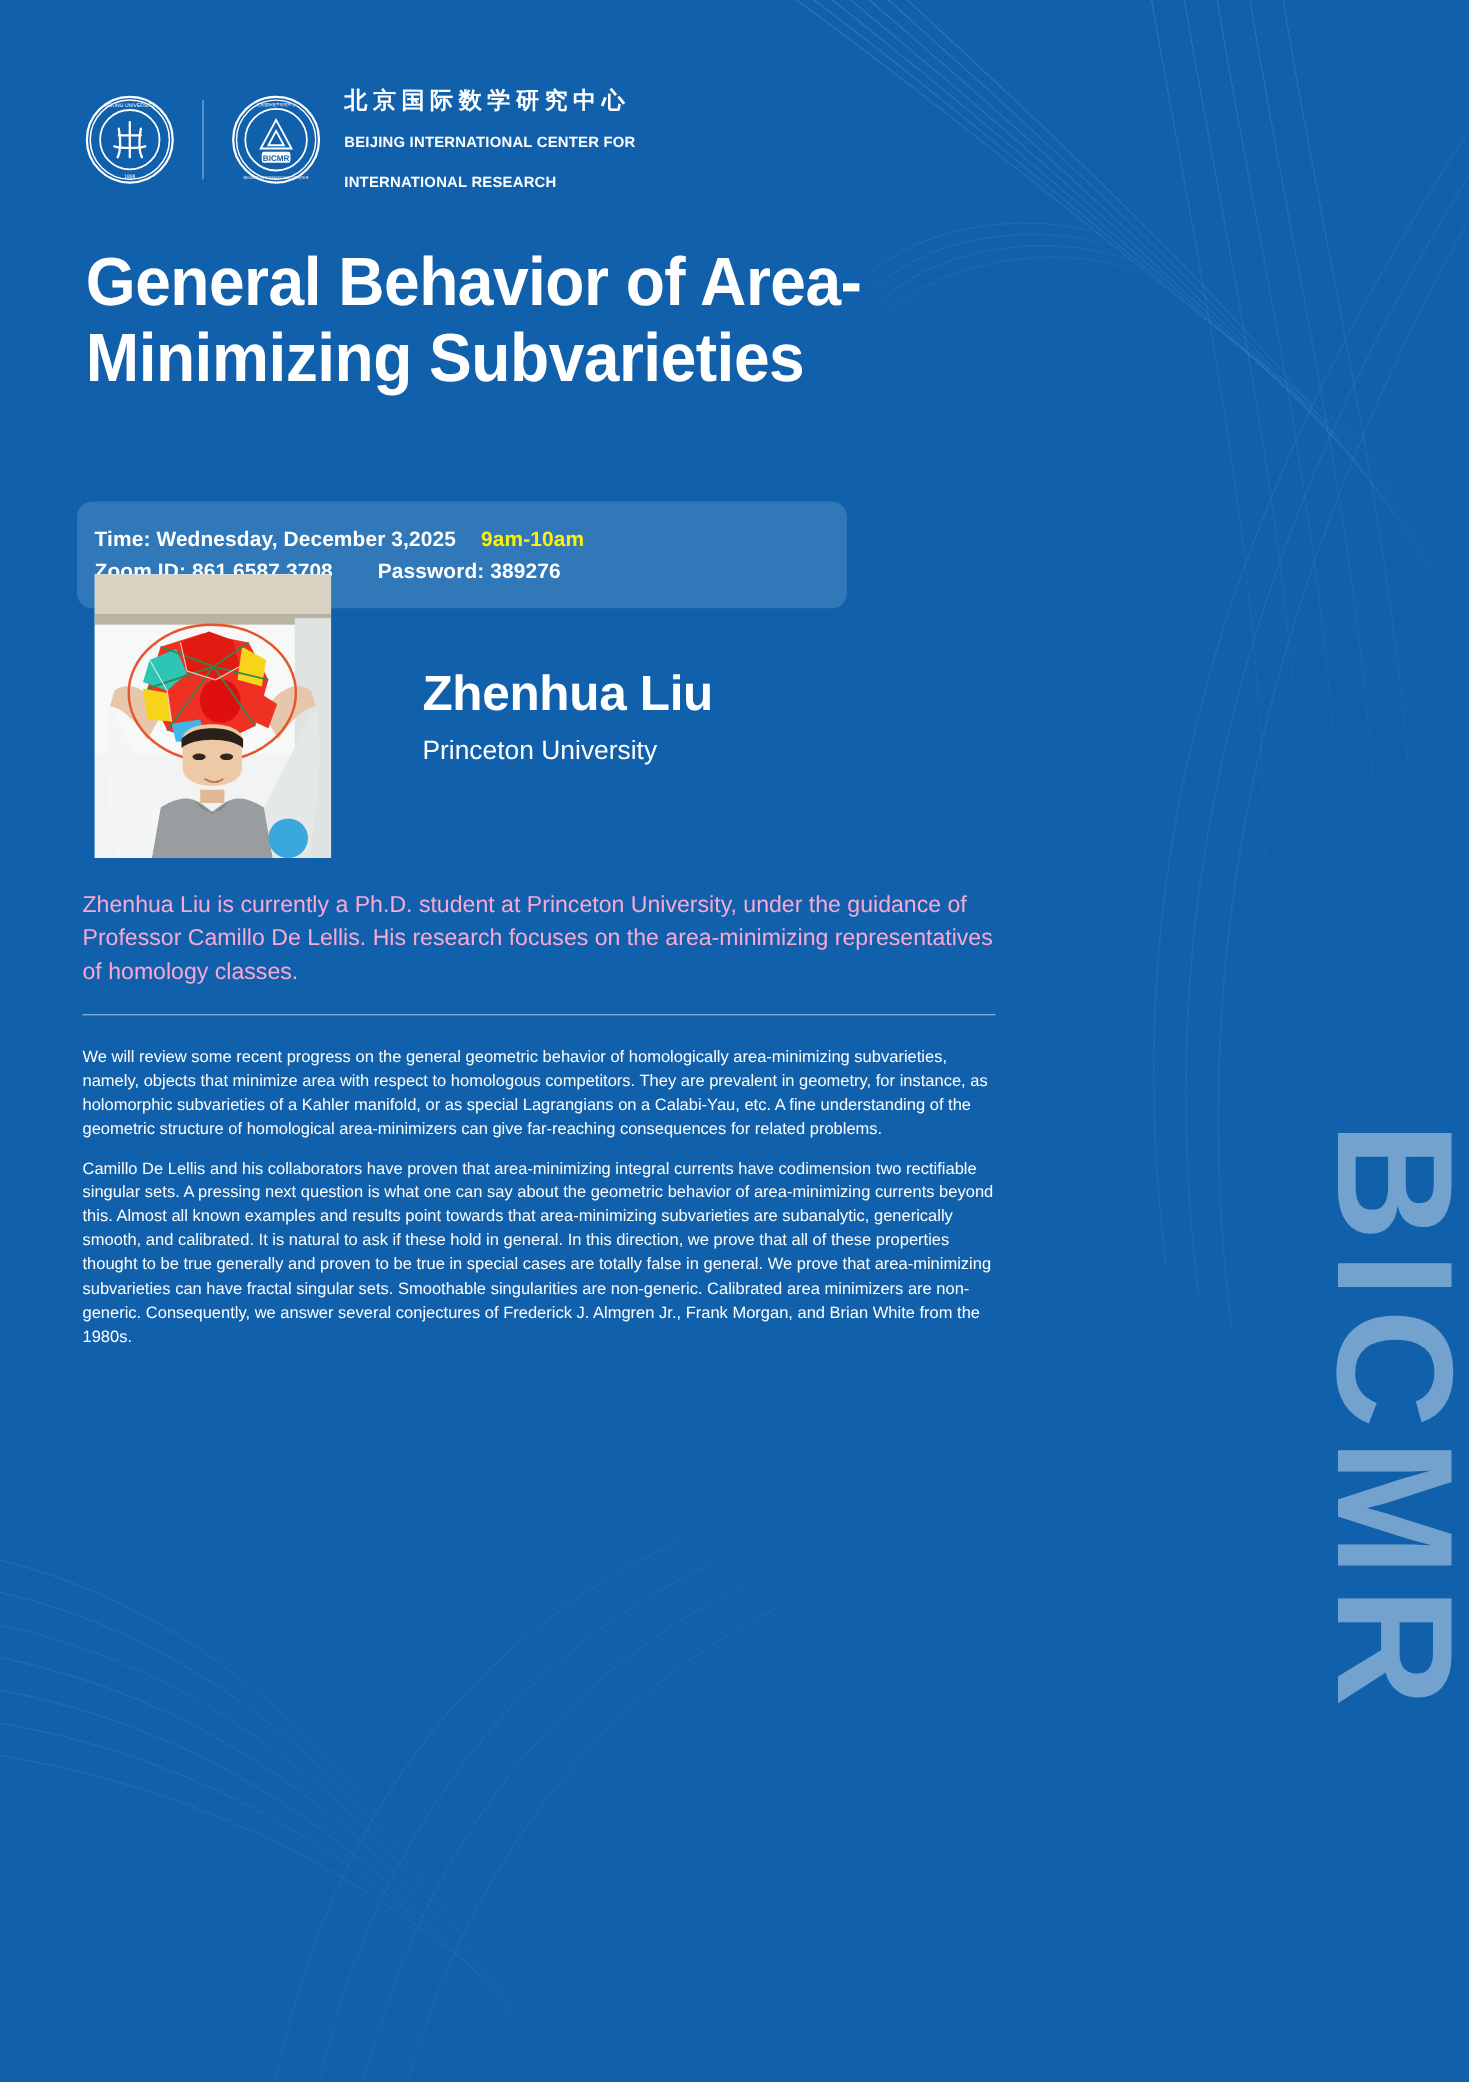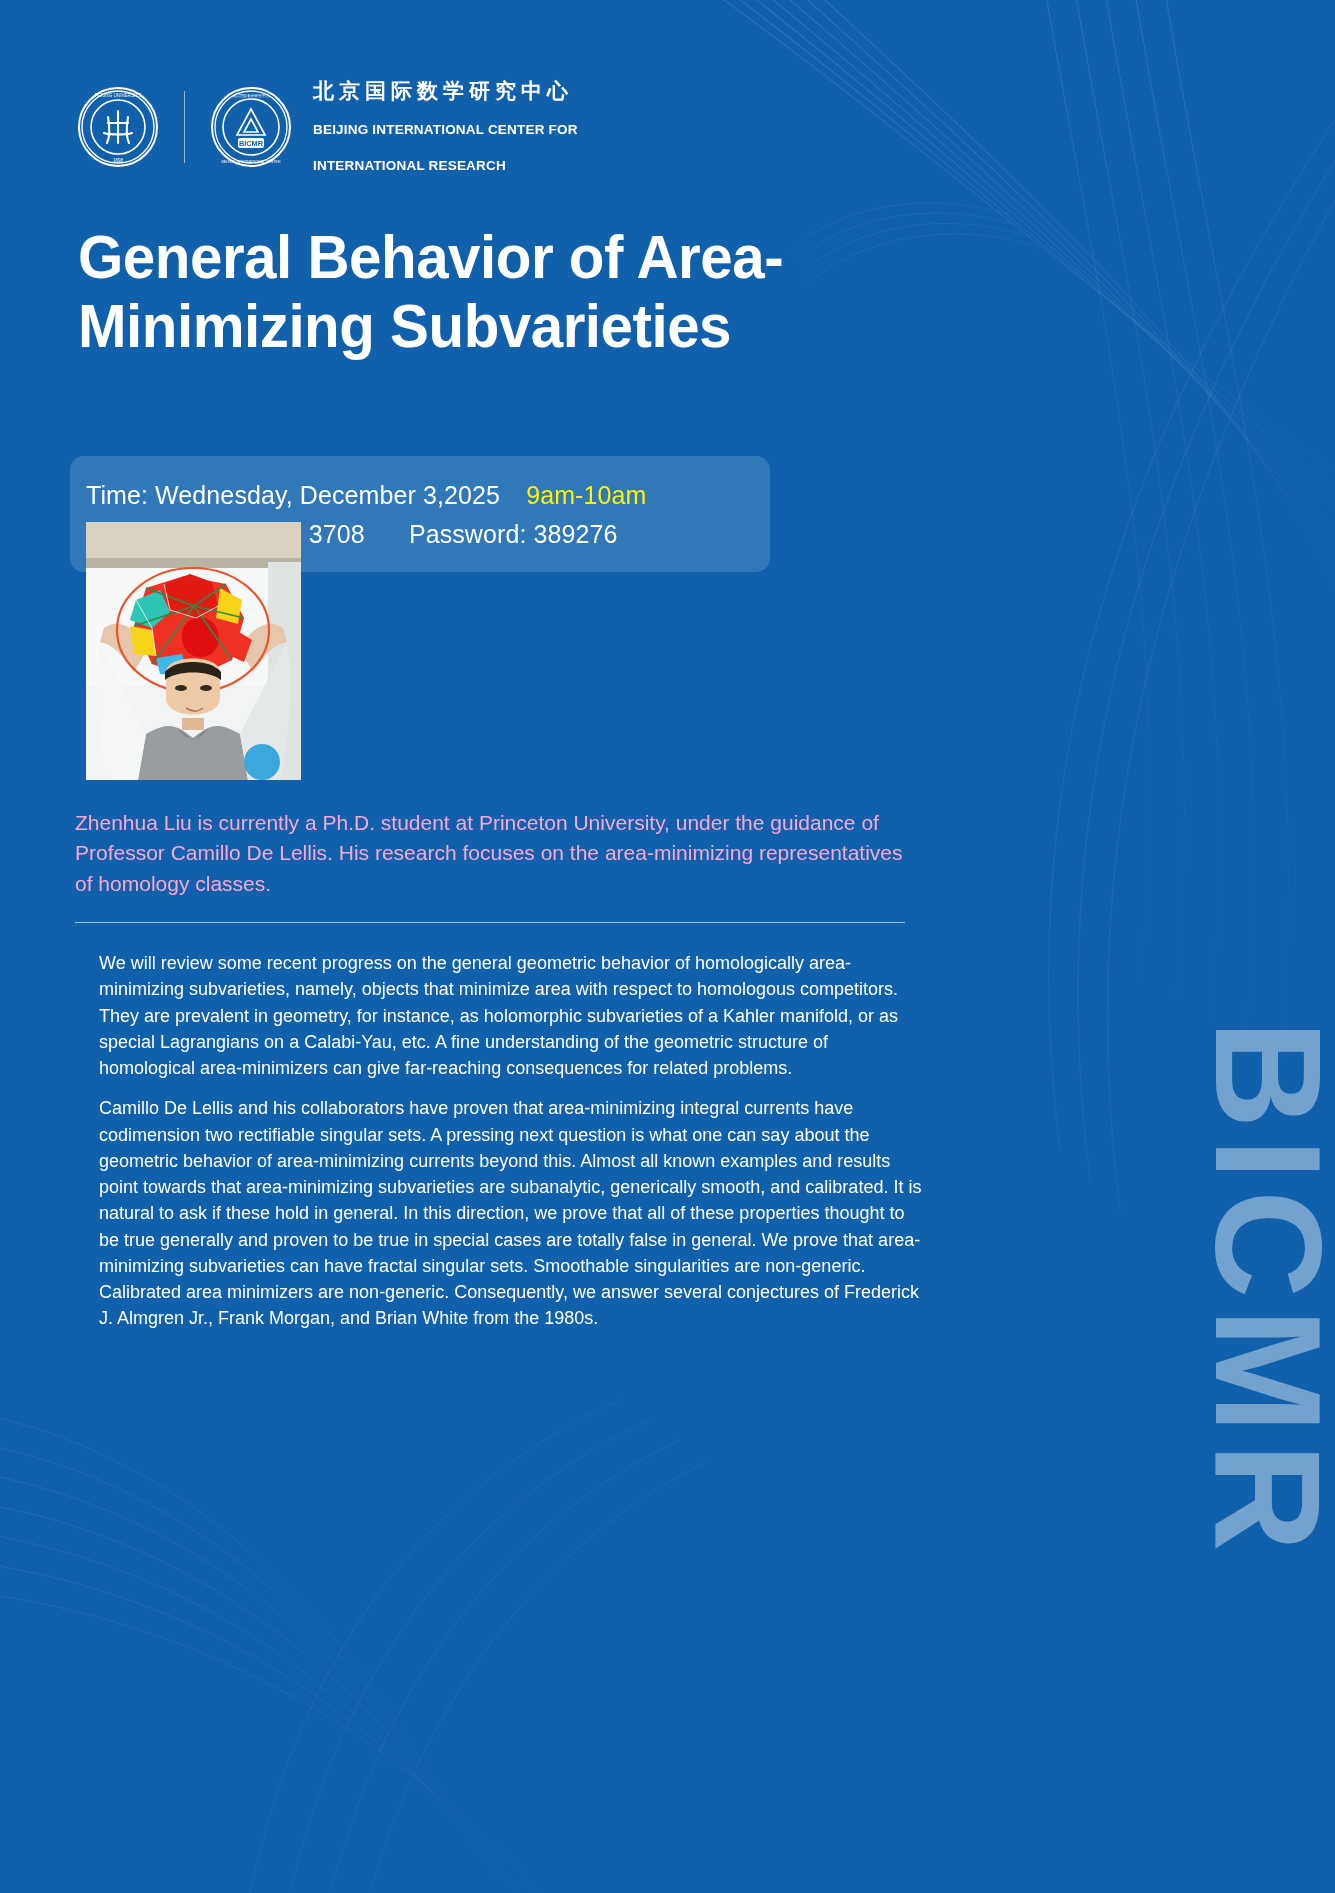--- a/index.html
+++ b/index.html
@@ -59,21 +59,21 @@
 
   
   .info-box{
     position:absolute;left:70px;top:456px;
     width:700px;box-sizing:border-box;
     background:#3178b9;
     border-radius:14px;
     padding:20px 0 18px 16px;
   }
   .info-line{
-    color:#ffffff;font-weight:400;font-size:25px;
+    color:#ffffff;font-weight:700;font-size:19px;
     line-height:1.55;white-space:nowrap;
     font-family:"Liberation Sans Narrow","Liberation Sans",sans-serif;
     letter-spacing:.1px;
   }
   .hl-time{color:#fff200;}
   .gap-sm{display:inline-block;width:12px;}
   .gap-md{display:inline-block;width:30px;}
 
   
   .photo{
@@ -102,23 +102,22 @@
     font-family:"Liberation Sans Narrow","Liberation Sans",sans-serif;
   }
   .rule{
     position:absolute;left:75px;top:922px;width:830px;height:1px;
     background:rgba(255,255,255,.6);
   }
 
   
   .abstract{
     position:absolute;left:75px;top:950px;width:830px;
-    color:#ffffff;font-size:18px;line-height:1.46;
-    font-family:"Liberation Sans Narrow","Liberation Sans",sans-serif;
-    margin-left:24px;
+    color:#ffffff;font-size:15px;line-height:1.46;
+    font-family:"Liberation Sans Narrow","Liberation Sans",sans-serif;
   }
   .abstract p{margin:0 0 14px 0;}
 
   
   .watermark{
     position:absolute;right:-8px;top:1020px;
     writing-mode:vertical-rl;
     font-size:150px;font-weight:700;
     letter-spacing:10px;
     color:rgba(255,255,255,.42);
@@ -298,20 +297,24 @@
 
       <path d="M96 196 L118 196 L118 208 L96 208 Z" fill="#e0b894"></path>
       <path d="M60 212 C 84 198, 92 204, 107 216 C 122 204, 130 198, 154 212 L162 258 L52 258 Z" fill="#9a9da0"></path>
       <path d="M92 206 C 100 220, 114 220, 122 206 L107 218 Z" fill="#7f8386"></path>
       <path d="M14 120 C 8 150, 10 200, 20 258 L52 258 L60 212 Z" fill="#f4f6f6"></path>
       <path d="M201 120 C 207 150, 205 200, 195 258 L162 258 L154 212 Z" fill="#e4e8e8"></path>
       <circle cx="176" cy="240" r="18" fill="#3aa7dd"></circle>
     </svg>
   </div>
 
+  <div class="speaker">
+    <div class="speaker-name">Zhenhua Liu</div>
+    <div class="speaker-affil">Princeton University</div>
+  </div>
 
   <div class="bio">Zhenhua Liu is currently a Ph.D. student at Princeton University, under the guidance of Professor Camillo De Lellis. His research focuses on the area-minimizing representatives of homology classes.</div>
 
   <div class="rule"></div>
 
   <div class="abstract">
     <p>We will review some recent progress on the general geometric behavior of homologically area-minimizing subvarieties, namely, objects that minimize area with respect to homologous competitors. They are prevalent in geometry, for instance, as holomorphic subvarieties of a Kahler manifold, or as special Lagrangians on a Calabi-Yau, etc. A fine understanding of the geometric structure of homological area-minimizers can give far-reaching consequences for related problems.</p>
     <p>Camillo De Lellis and his collaborators have proven that area-minimizing integral currents have codimension two rectifiable singular sets. A pressing next question is what one can say about the geometric behavior of area-minimizing currents beyond this. Almost all known examples and results point towards that area-minimizing subvarieties are subanalytic, generically smooth, and calibrated. It is natural to ask if these hold in general. In this direction, we prove that all of these properties thought to be true generally and proven to be true in special cases are totally false in general. We prove that area-minimizing subvarieties can have fractal singular sets. Smoothable singularities are non-generic. Calibrated area minimizers are non-generic. Consequently, we answer several conjectures of Frederick J. Almgren Jr., Frank Morgan, and Brian White from the 1980s.</p>
   </div>
 

